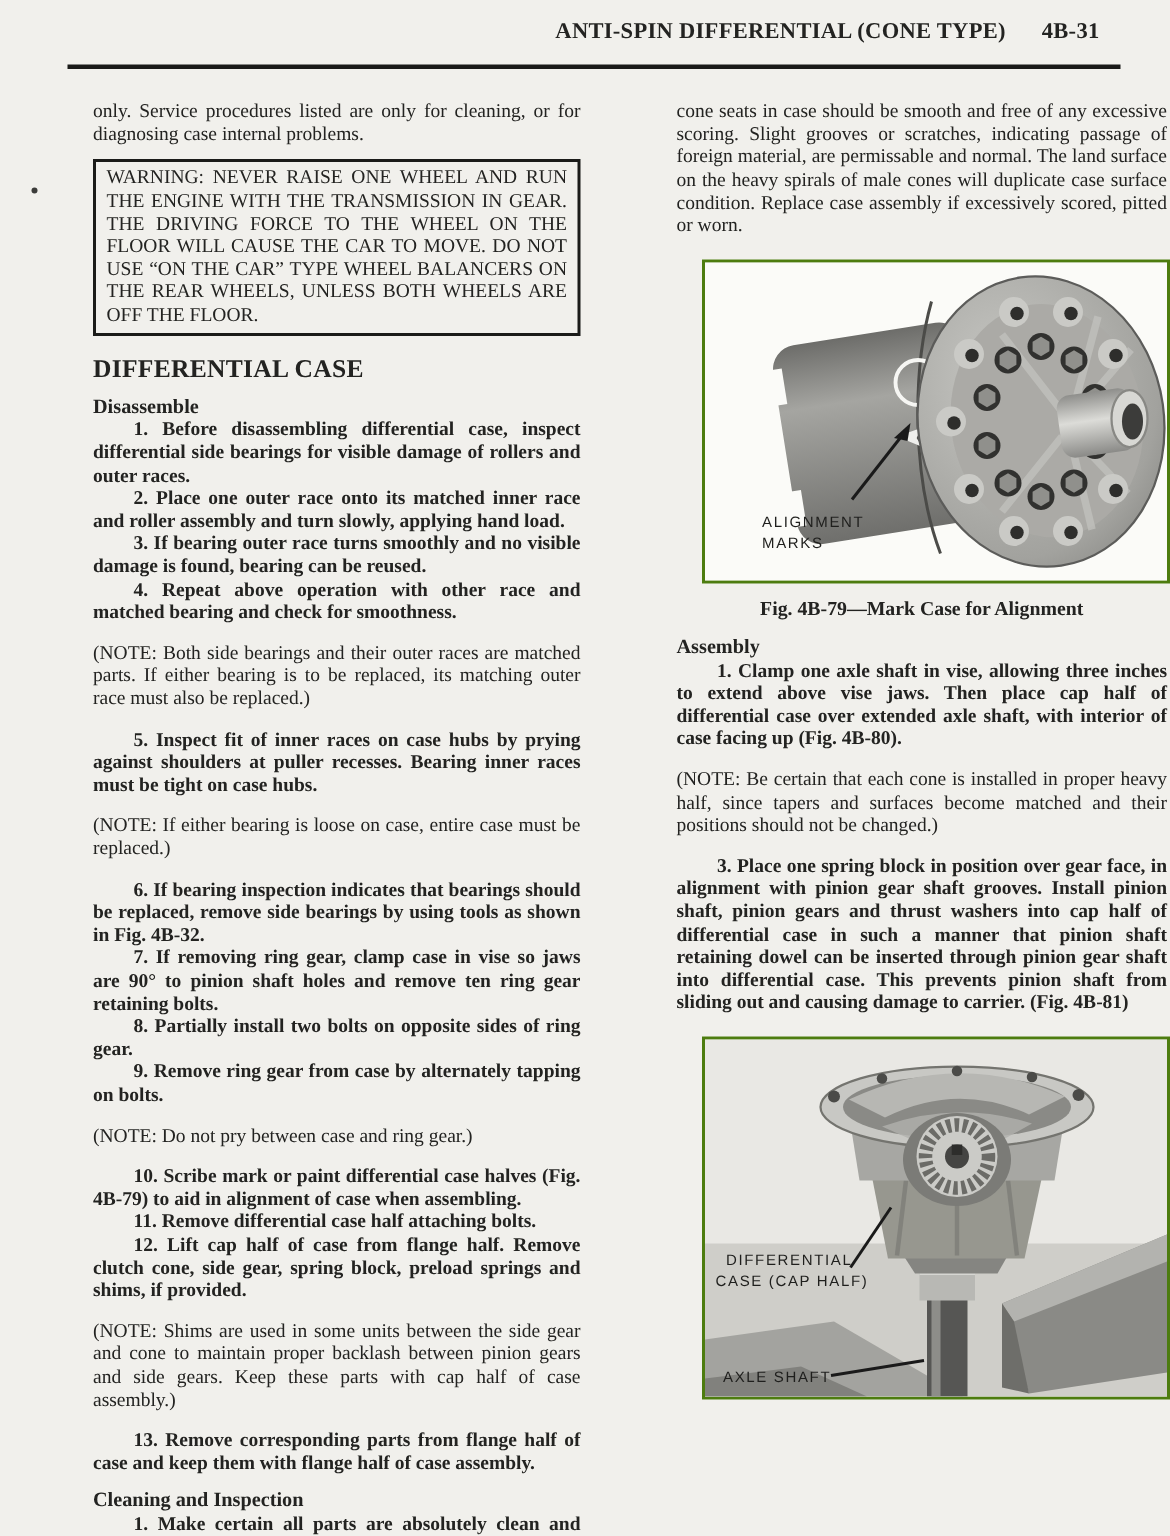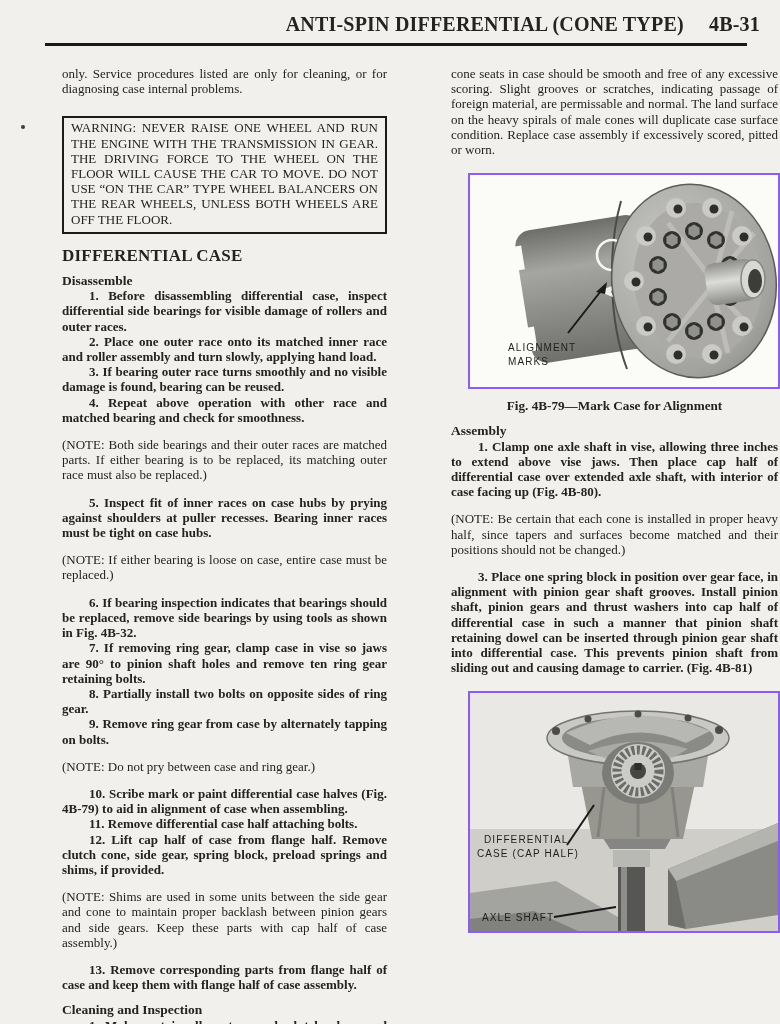--- a/index.html
+++ b/index.html
@@ -1,31 +1,31 @@
 <!DOCTYPE html>
 <html><head>
 <meta charset="utf-8">
 <style>
   html,body{margin:0;padding:0;background:#6b6b68;}
   .page{position:relative;width:780px;height:1024px;background:#f1f0ec;overflow:hidden;
         color:#232321;font-family:"Liberation Serif", serif;}
-  .header{position:absolute;top:13px;right:20px;font-weight:700;font-size:20px;letter-spacing:.2px;white-space:nowrap;margin-left:32px;}
+  .header{position:absolute;top:13px;right:47px;font-weight:700;font-size:15px;letter-spacing:.2px;white-space:nowrap;margin-left:32px;}
   .h-num{margin-left:20px;}
   .rule{position:absolute;top:43px;left:45px;width:702px;height:3px;background:#1a1a18;}
   .speck{position:absolute;left:21px;top:125px;width:4px;height:4px;border-radius:50%;background:#3c3c3a;}
   .col{position:absolute;top:66px;font-size:13px;line-height:15.2px;}
   .col-left{left:62px;width:325px;}
   .col-right{left:420px;width:327px;margin-left:31px;}
   p{margin:0;text-align:justify;}
   .step{text-indent:27px;font-weight:bold;}
   .note{margin:12px 0;}
-  .warnbox{border:2.5px solid #1b1b19;margin-top:20px;padding:2px 7px 5px;}
+  .warnbox{border:2.5px solid #1b1b19;margin-top:10px;padding:2px 7px 5px;}
   .sechead{font-size:17px;font-weight:700;margin:14px 0 0;letter-spacing:.2px;}
   .subhead{font-size:13.5px;font-weight:700;margin:10px 0 0;}
-  .figbox{margin:16px 0 0 17px;width:308px;border:2px solid #8b5cf6;background:#fbfbf8;line-height:0;}
+  .figbox{margin:16px 0 0 17px;width:308px;border:2px solid #4d7c0f;background:#fbfbf8;line-height:0;}
   figure{margin:0;padding:0;}
   .fig-caption{text-align:center;font-weight:700;margin:9px 0 0;font-size:13.2px;}
   .flabel{font-family:"Liberation Sans", sans-serif;font-size:10px;letter-spacing:1.1px;fill:#1f1f1d;}
 </style>
 </head>
 <body>
 
 <div class="page">
 
   <div class="header">

